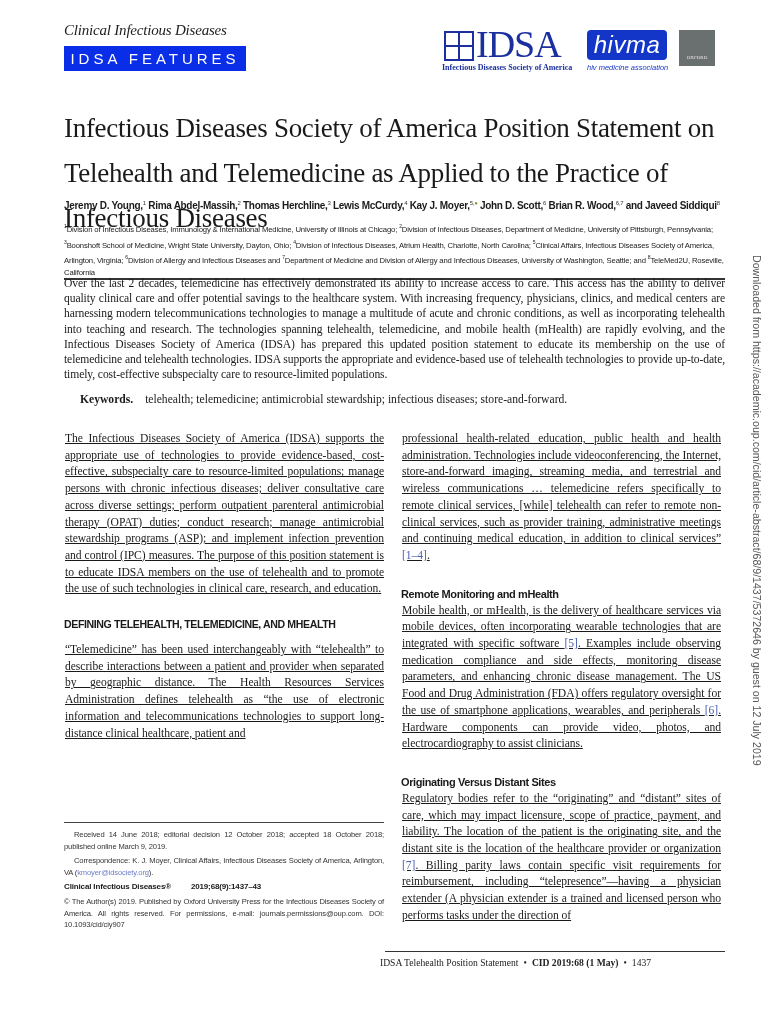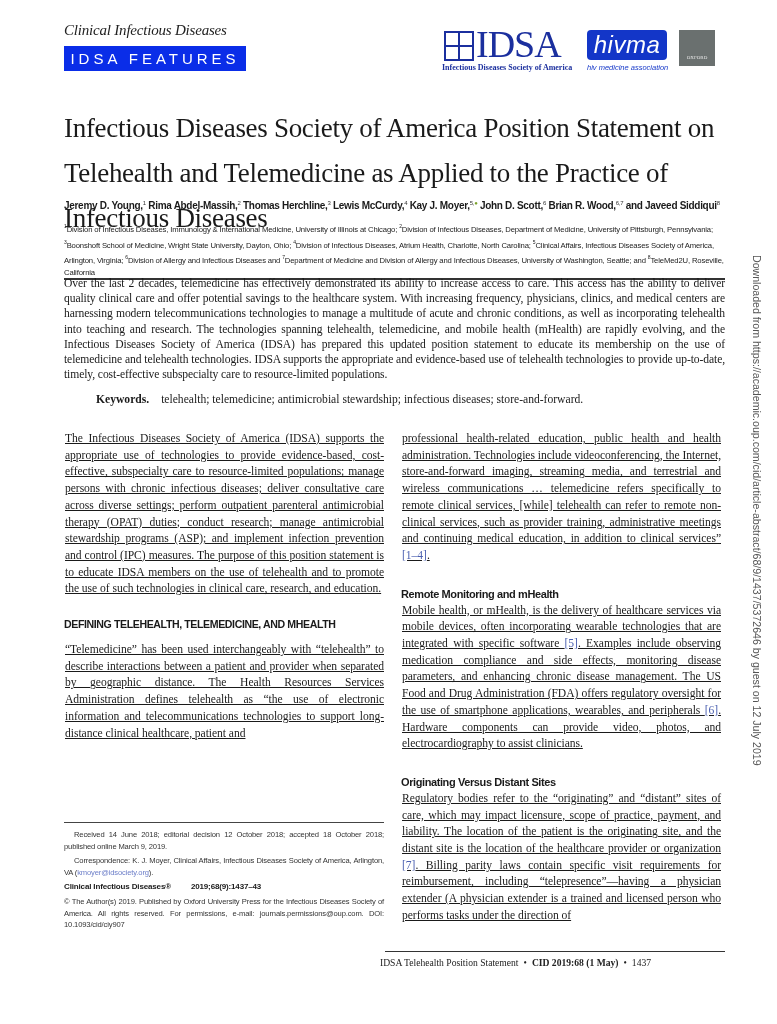--- a/index.html
+++ b/index.html
@@ -25,21 +25,21 @@
 
   .title { left: 64px; top: 106px; width: 660px; font-family: "Liberation Serif", serif; font-size: 27px; line-height: 45px; color: #1a1a1a; letter-spacing: -0.3px; }
   .authors { left: 64px; top: 200px; width: 660px; font-family: "Liberation Sans", sans-serif; font-weight: bold; font-size: 10px; letter-spacing: -0.3px; color: #1a1a1a; white-space: nowrap; }
   .authors sup { font-size: 6px; font-weight: normal; color: #333; }
   .authors sup.orcid { color: #7aa12b; font-weight: bold; }
   .affiliations { left: 64px; top: 220px; width: 662px; font-family: "Liberation Sans", sans-serif; font-size: 7.7px; line-height: 12px; color: #222; letter-spacing: -0.15px; }
   .affiliations sup { font-size: 5px; }
 
   .rule-top { left: 64px; top: 278px; width: 661px; height: 2px; background: #333; }
   .abstract { left: 64px; top: 276px; width: 661px; font-size: 11.6px; line-height: 15.2px; text-align: justify; letter-spacing: -0.1px; }
-  .keywords { left: 80px; top: 392px; width: 640px; font-size: 11.6px; line-height: 15px; margin-left: 16px; }
+  .keywords { left: 80px; top: 392px; width: 640px; font-size: 11.6px; line-height: 15px; }
   .keywords b { margin-right: 12px; }
 
   .col { position: absolute; width: 321px; font-size: 11.6px; line-height: 16.7px; text-align: justify; letter-spacing: -0.05px; }
   .col-left { left: 64px; top: 430px; }
   .col-right { left: 401px; top: 430px; }
   .col p { margin: 1px; text-decoration: underline; }
   .sec-head { font-family: "Liberation Sans", sans-serif; font-weight: bold; font-size: 10.6px; line-height: 13px; letter-spacing: -0.4px; margin: 0; text-align: left; }
   .sub-head { font-family: "Liberation Sans", sans-serif; font-weight: bold; font-size: 11px; line-height: 16px; letter-spacing: -0.4px; margin: 0; text-align: left; }
   .ref { color: #4a5fb0; }
 

